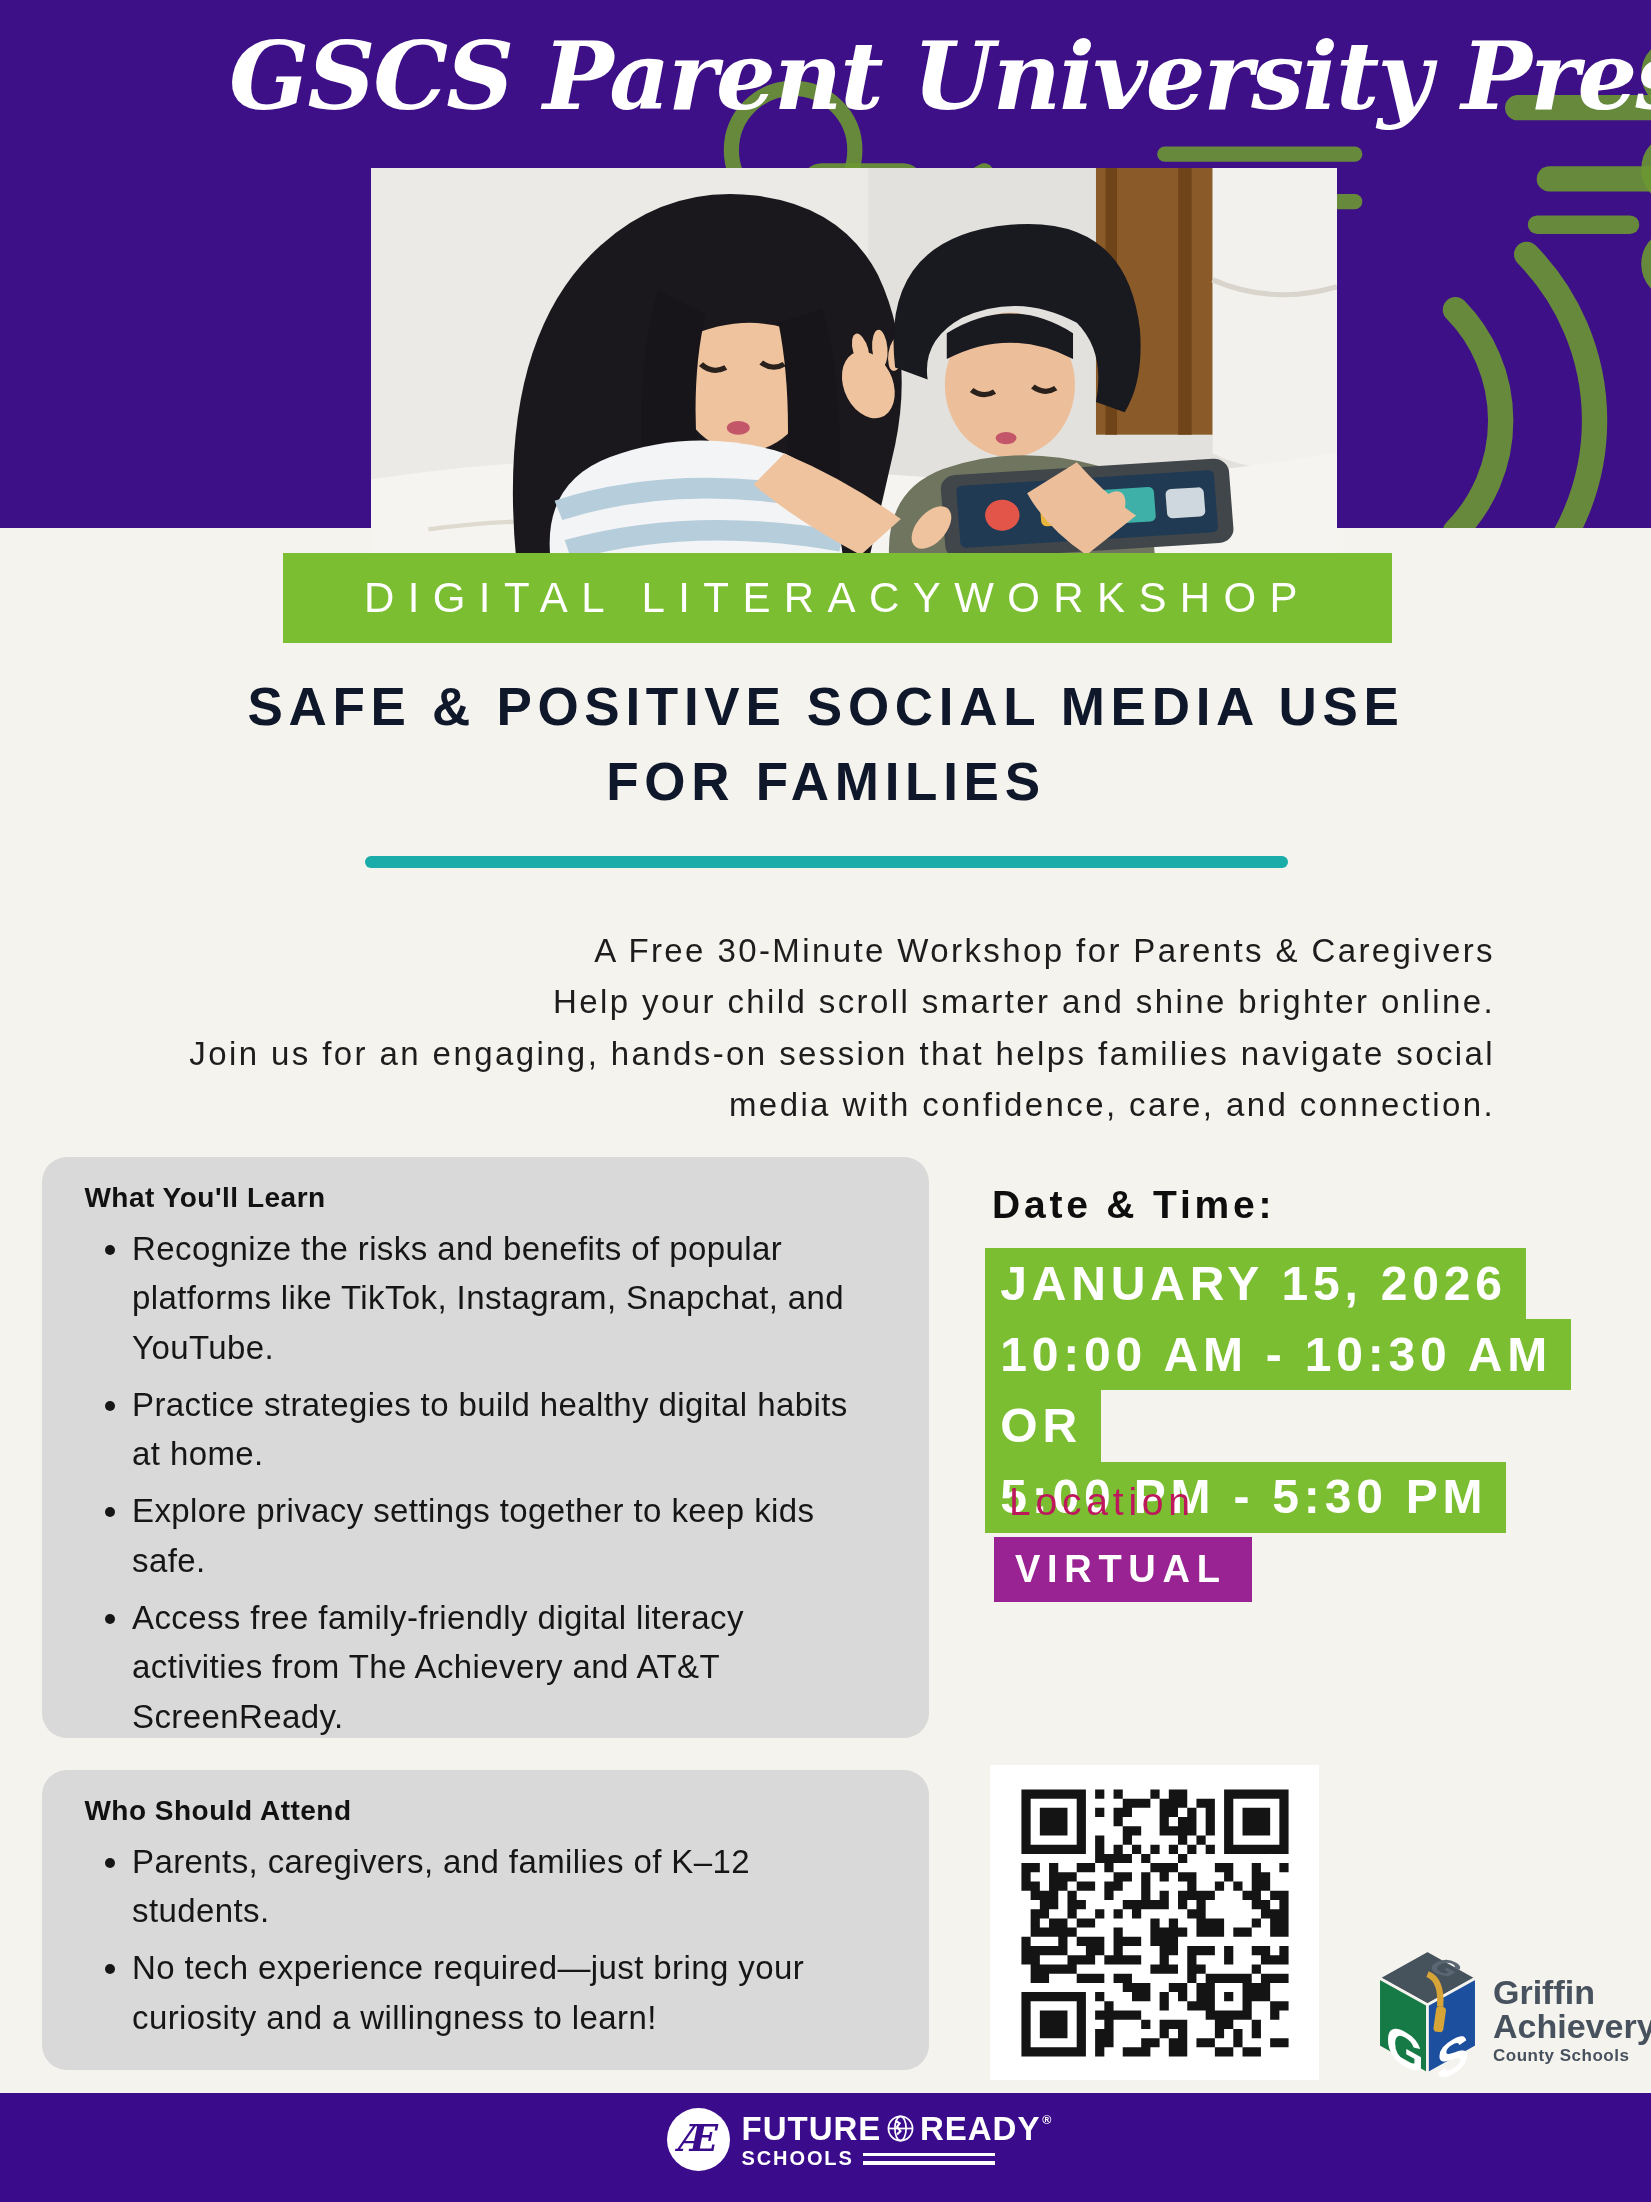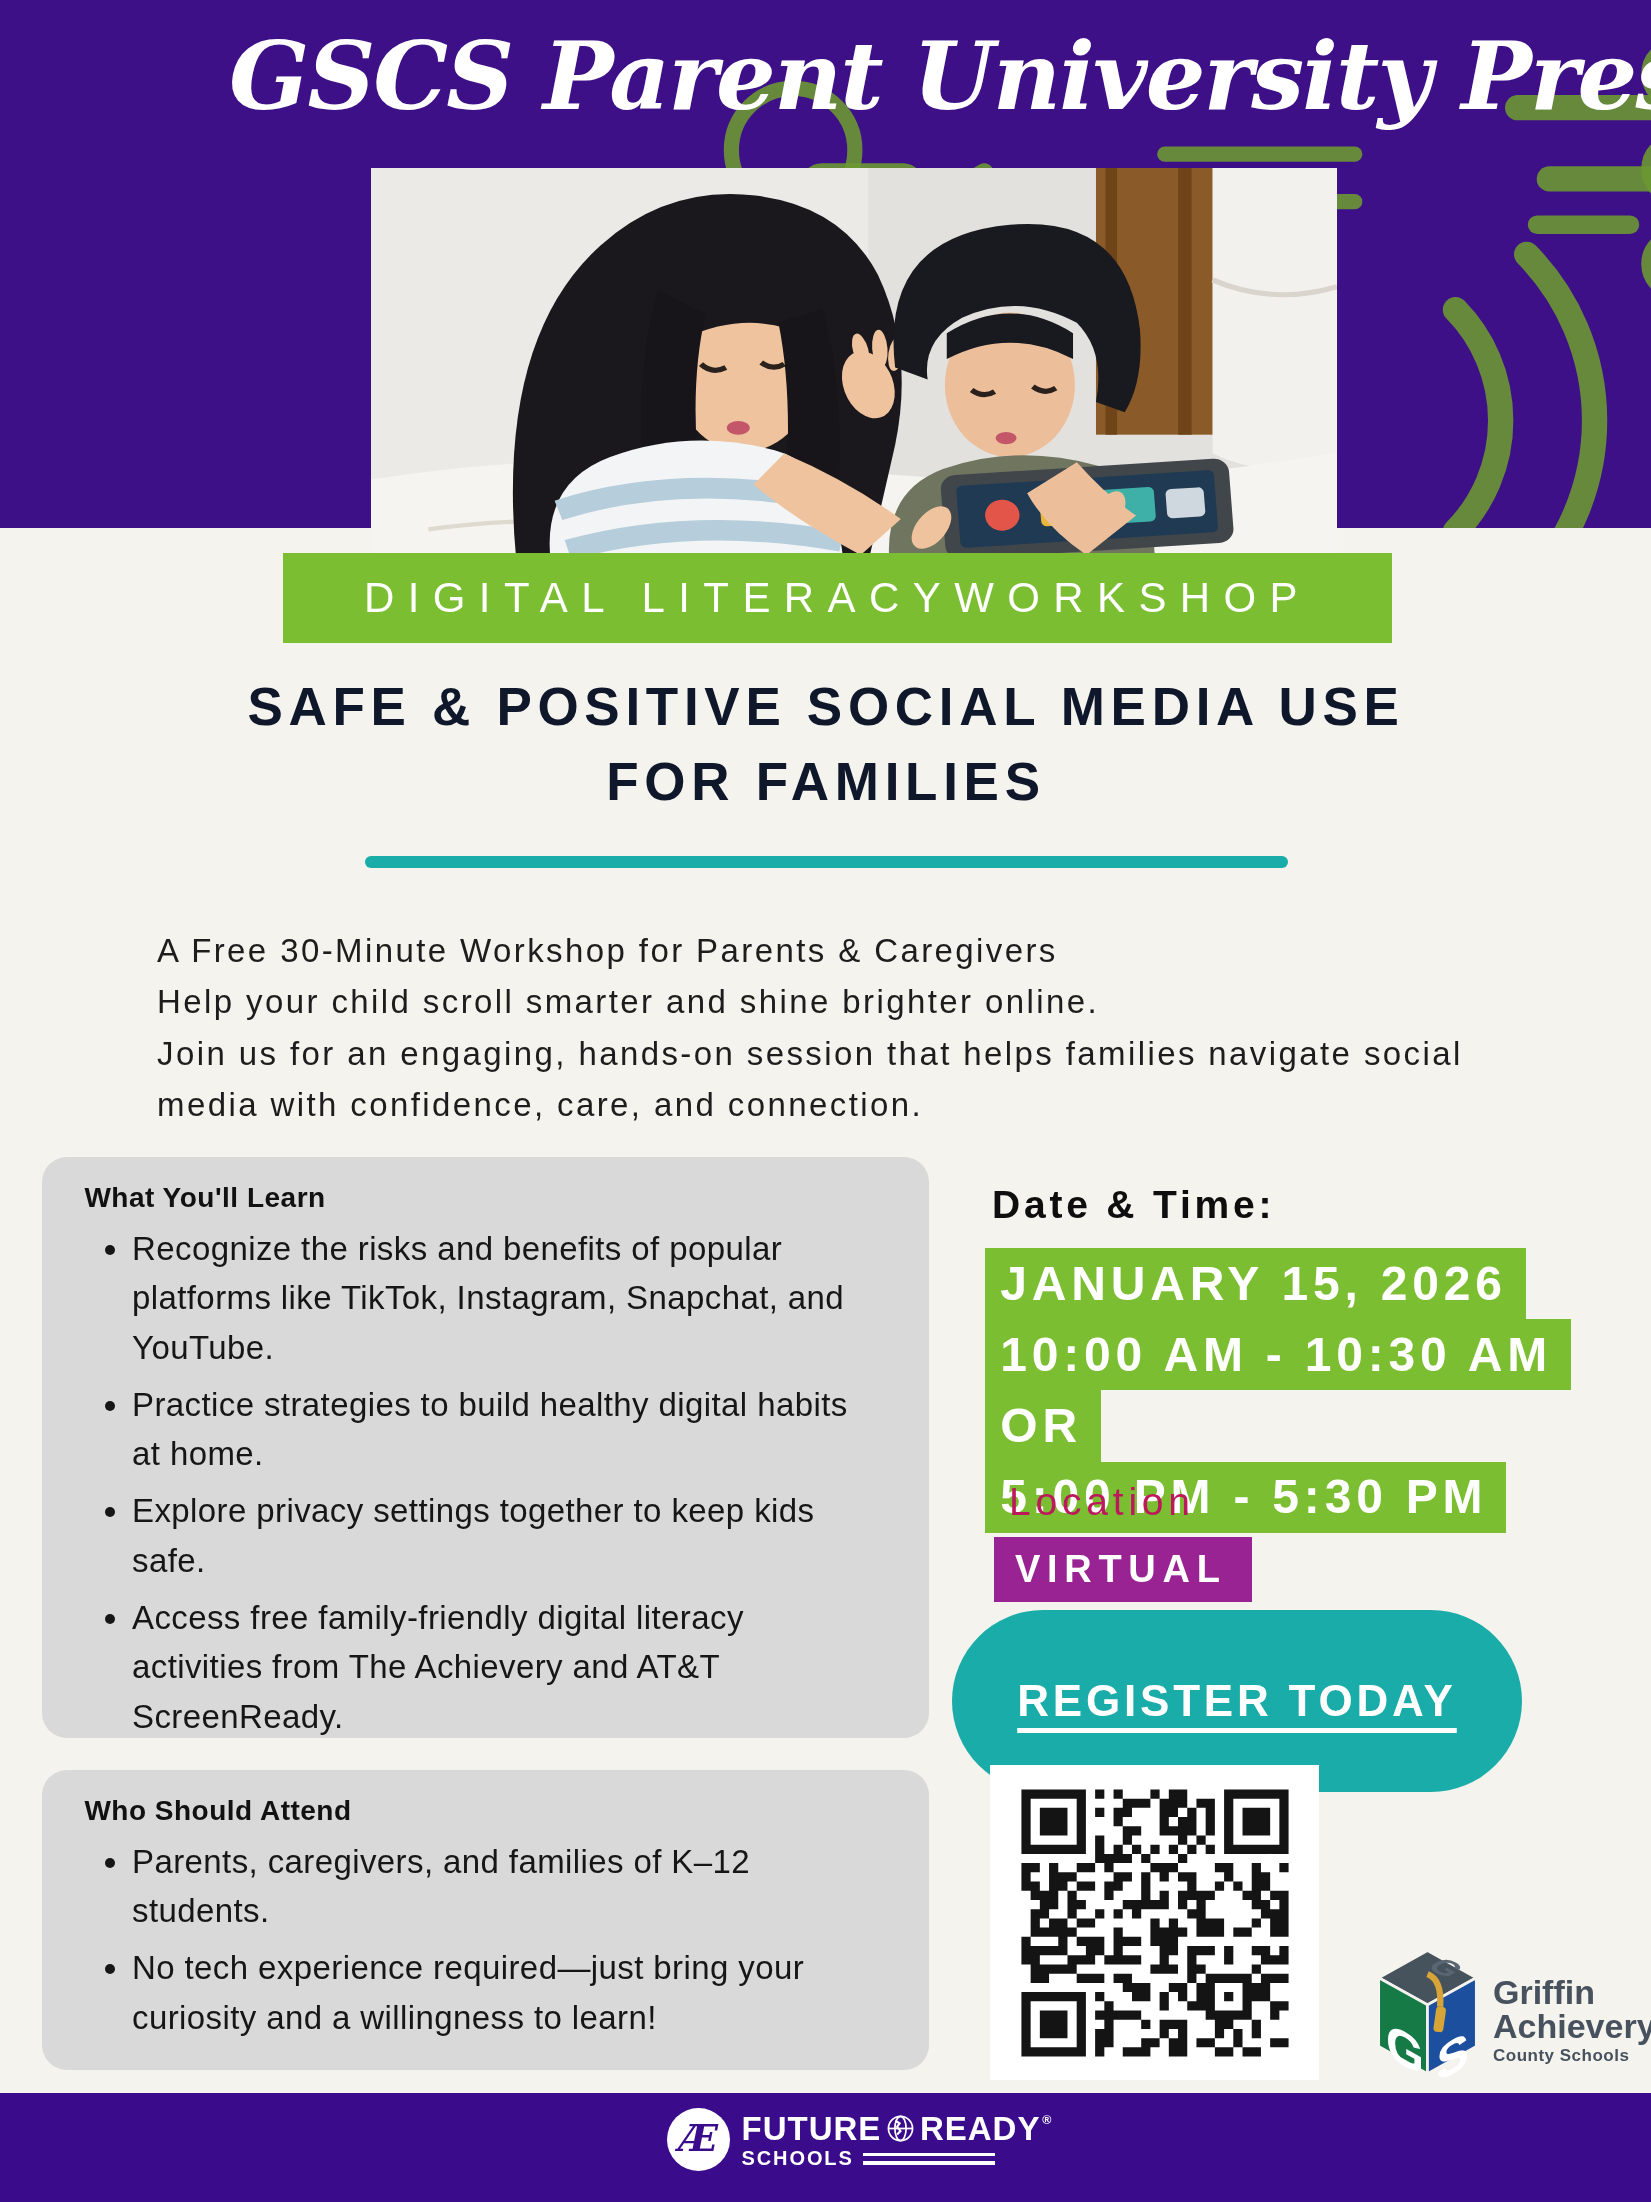--- a/index.html
+++ b/index.html
@@ -23,21 +23,21 @@
   
   .green-banner{position:absolute;left:283px;top:553px;width:1109px;height:90px;background:#7cbe31;z-index:3;
                 display:flex;align-items:center;justify-content:center;color:#ffffff;
                 font-size:42px;font-weight:400;letter-spacing:13.4px;white-space:nowrap;}
 
   
   .title{position:absolute;left:0;top:669px;width:1652px;margin:0;text-align:center;color:#0f172a;
          font-size:53px;font-weight:bold;letter-spacing:5.7px;line-height:1.42;}
   .title span{display:block;}
   .divider{position:absolute;left:365px;top:856px;width:923px;height:12.4px;background:#1aaca8;border-radius:6.7px;}
-  .intro{position:absolute;left:157px;top:925px;width:1338px;text-align:left;color:#1d1d1d;
+  .intro{position:absolute;left:157px;top:925px;width:1338px;text-align:right;color:#1d1d1d;
          font-size:33px;letter-spacing:2.4px;line-height:1.56;}
   .intro p{margin:0;}
 
   
   .gray-box{position:absolute;left:42px;width:887px;background:#d9d9d9;border-radius:25px;
             box-sizing:border-box;padding:25px 29px 25px 29px;color:#161616;}
   .learn-box{top:1157px;height:581px;}
   .attend-box{top:1770px;height:300px;}
   .gray-box h2{margin:0 0 3.8px 13.4px;font-size:28px;font-weight:bold;letter-spacing:0.5px;color:#111111;}
   .gray-box ul{margin:9.6px 9.6px 0 0;padding-left:61px;}
@@ -344,23 +344,20 @@
 
   <h2 class="dt-label">Date &amp; Time:</h2>
   <div class="highlights">
       <div class="hl-line">JANUARY 15, 2026</div>
       <div class="hl-line">10:00 AM - 10:30 AM</div>
       <div class="hl-line">OR</div>
       <div class="hl-line">5:00 PM - 5:30 PM</div>
     </div>
   <h2 class="loc-label">Location</h2>
   <div class="virtual-badge">VIRTUAL</div>
-  <div class="register-btn">
-    <span>REGISTER TODAY</span>
-  </div>
 
   <div class="qr">
     <svg id="qr-svg" viewBox="0 0 363 363">
         <rect width="363" height="363" fill="#ffffff"></rect>
         <path d="M22 22h11v11h-11zM33 22h11v11h-11zM44 22h11v11h-11zM55 22h11v11h-11zM66 22h11v11h-11zM77 22h11v11h-11zM88 22h11v11h-11zM110 22h11v11h-11zM132 22h11v11h-11zM176 22h11v11h-11zM198 22h11v11h-11zM209 22h11v11h-11zM264 22h11v11h-11zM275 22h11v11h-11zM286 22h11v11h-11zM297 22h11v11h-11zM308 22h11v11h-11zM319 22h11v11h-11zM330 22h11v11h-11zM22 33h11v11h-11zM88 33h11v11h-11zM143 33h11v11h-11zM154 33h11v11h-11zM165 33h11v11h-11zM187 33h11v11h-11zM198 33h11v11h-11zM209 33h11v11h-11zM231 33h11v11h-11zM242 33h11v11h-11zM264 33h11v11h-11zM330 33h11v11h-11zM22 44h11v11h-11zM44 44h11v11h-11zM55 44h11v11h-11zM66 44h11v11h-11zM88 44h11v11h-11zM110 44h11v11h-11zM132 44h11v11h-11zM143 44h11v11h-11zM187 44h11v11h-11zM198 44h11v11h-11zM220 44h11v11h-11zM242 44h11v11h-11zM264 44h11v11h-11zM286 44h11v11h-11zM297 44h11v11h-11zM308 44h11v11h-11zM330 44h11v11h-11zM22 55h11v11h-11zM44 55h11v11h-11zM55 55h11v11h-11zM66 55h11v11h-11zM88 55h11v11h-11zM132 55h11v11h-11zM187 55h11v11h-11zM209 55h11v11h-11zM220 55h11v11h-11zM242 55h11v11h-11zM264 55h11v11h-11zM286 55h11v11h-11zM297 55h11v11h-11zM308 55h11v11h-11zM330 55h11v11h-11zM22 66h11v11h-11zM44 66h11v11h-11zM55 66h11v11h-11zM66 66h11v11h-11zM88 66h11v11h-11zM143 66h11v11h-11zM154 66h11v11h-11zM187 66h11v11h-11zM198 66h11v11h-11zM209 66h11v11h-11zM220 66h11v11h-11zM242 66h11v11h-11zM264 66h11v11h-11zM286 66h11v11h-11zM297 66h11v11h-11zM308 66h11v11h-11zM330 66h11v11h-11zM22 77h11v11h-11zM88 77h11v11h-11zM110 77h11v11h-11zM143 77h11v11h-11zM209 77h11v11h-11zM231 77h11v11h-11zM264 77h11v11h-11zM330 77h11v11h-11zM22 88h11v11h-11zM33 88h11v11h-11zM44 88h11v11h-11zM55 88h11v11h-11zM66 88h11v11h-11zM77 88h11v11h-11zM88 88h11v11h-11zM110 88h11v11h-11zM132 88h11v11h-11zM154 88h11v11h-11zM176 88h11v11h-11zM198 88h11v11h-11zM220 88h11v11h-11zM242 88h11v11h-11zM264 88h11v11h-11zM275 88h11v11h-11zM286 88h11v11h-11zM297 88h11v11h-11zM308 88h11v11h-11zM319 88h11v11h-11zM330 88h11v11h-11zM110 99h11v11h-11zM121 99h11v11h-11zM132 99h11v11h-11zM143 99h11v11h-11zM165 99h11v11h-11zM209 99h11v11h-11zM22 110h11v11h-11zM33 110h11v11h-11zM55 110h11v11h-11zM88 110h11v11h-11zM99 110h11v11h-11zM121 110h11v11h-11zM176 110h11v11h-11zM187 110h11v11h-11zM198 110h11v11h-11zM253 110h11v11h-11zM264 110h11v11h-11zM297 110h11v11h-11zM330 110h11v11h-11zM22 121h11v11h-11zM55 121h11v11h-11zM66 121h11v11h-11zM77 121h11v11h-11zM132 121h11v11h-11zM143 121h11v11h-11zM165 121h11v11h-11zM187 121h11v11h-11zM209 121h11v11h-11zM220 121h11v11h-11zM264 121h11v11h-11zM297 121h11v11h-11zM308 121h11v11h-11zM22 132h11v11h-11zM33 132h11v11h-11zM55 132h11v11h-11zM66 132h11v11h-11zM88 132h11v11h-11zM99 132h11v11h-11zM121 132h11v11h-11zM132 132h11v11h-11zM165 132h11v11h-11zM220 132h11v11h-11zM253 132h11v11h-11zM275 132h11v11h-11zM297 132h11v11h-11zM308 132h11v11h-11zM33 143h11v11h-11zM44 143h11v11h-11zM55 143h11v11h-11zM77 143h11v11h-11zM121 143h11v11h-11zM165 143h11v11h-11zM187 143h11v11h-11zM209 143h11v11h-11zM220 143h11v11h-11zM231 143h11v11h-11zM242 143h11v11h-11zM286 143h11v11h-11zM297 143h11v11h-11zM319 143h11v11h-11zM330 143h11v11h-11zM44 154h11v11h-11zM55 154h11v11h-11zM77 154h11v11h-11zM88 154h11v11h-11zM143 154h11v11h-11zM154 154h11v11h-11zM165 154h11v11h-11zM176 154h11v11h-11zM187 154h11v11h-11zM209 154h11v11h-11zM231 154h11v11h-11zM297 154h11v11h-11zM308 154h11v11h-11zM330 154h11v11h-11zM33 165h11v11h-11zM44 165h11v11h-11zM77 165h11v11h-11zM110 165h11v11h-11zM132 165h11v11h-11zM154 165h11v11h-11zM220 165h11v11h-11zM231 165h11v11h-11zM308 165h11v11h-11zM319 165h11v11h-11zM330 165h11v11h-11zM33 176h11v11h-11zM55 176h11v11h-11zM66 176h11v11h-11zM88 176h11v11h-11zM99 176h11v11h-11zM176 176h11v11h-11zM198 176h11v11h-11zM231 176h11v11h-11zM242 176h11v11h-11zM253 176h11v11h-11zM297 176h11v11h-11zM319 176h11v11h-11zM330 176h11v11h-11zM33 187h11v11h-11zM44 187h11v11h-11zM55 187h11v11h-11zM66 187h11v11h-11zM77 187h11v11h-11zM132 187h11v11h-11zM176 187h11v11h-11zM187 187h11v11h-11zM198 187h11v11h-11zM209 187h11v11h-11zM231 187h11v11h-11zM242 187h11v11h-11zM253 187h11v11h-11zM275 187h11v11h-11zM286 187h11v11h-11zM319 187h11v11h-11zM330 187h11v11h-11zM22 198h11v11h-11zM66 198h11v11h-11zM88 198h11v11h-11zM99 198h11v11h-11zM110 198h11v11h-11zM132 198h11v11h-11zM143 198h11v11h-11zM154 198h11v11h-11zM176 198h11v11h-11zM187 198h11v11h-11zM198 198h11v11h-11zM22 209h11v11h-11zM33 209h11v11h-11zM44 209h11v11h-11zM55 209h11v11h-11zM66 209h11v11h-11zM99 209h11v11h-11zM110 209h11v11h-11zM132 209h11v11h-11zM187 209h11v11h-11zM198 209h11v11h-11zM220 209h11v11h-11zM231 209h11v11h-11zM242 209h11v11h-11zM264 209h11v11h-11zM297 209h11v11h-11zM308 209h11v11h-11zM330 209h11v11h-11zM22 220h11v11h-11zM33 220h11v11h-11zM77 220h11v11h-11zM88 220h11v11h-11zM99 220h11v11h-11zM121 220h11v11h-11zM132 220h11v11h-11zM143 220h11v11h-11zM154 220h11v11h-11zM187 220h11v11h-11zM220 220h11v11h-11zM264 220h11v11h-11zM308 220h11v11h-11zM319 220h11v11h-11zM330 220h11v11h-11zM33 231h11v11h-11zM44 231h11v11h-11zM55 231h11v11h-11zM66 231h11v11h-11zM77 231h11v11h-11zM176 231h11v11h-11zM187 231h11v11h-11zM198 231h11v11h-11zM220 231h11v11h-11zM231 231h11v11h-11zM297 231h11v11h-11zM33 242h11v11h-11zM44 242h11v11h-11zM88 242h11v11h-11zM99 242h11v11h-11zM110 242h11v11h-11zM132 242h11v11h-11zM143 242h11v11h-11zM220 242h11v11h-11zM242 242h11v11h-11zM253 242h11v11h-11zM264 242h11v11h-11zM275 242h11v11h-11zM286 242h11v11h-11zM308 242h11v11h-11zM319 242h11v11h-11zM330 242h11v11h-11zM143 253h11v11h-11zM154 253h11v11h-11zM165 253h11v11h-11zM198 253h11v11h-11zM209 253h11v11h-11zM231 253h11v11h-11zM242 253h11v11h-11zM286 253h11v11h-11zM297 253h11v11h-11zM308 253h11v11h-11zM22 264h11v11h-11zM33 264h11v11h-11zM44 264h11v11h-11zM55 264h11v11h-11zM66 264h11v11h-11zM77 264h11v11h-11zM88 264h11v11h-11zM110 264h11v11h-11zM154 264h11v11h-11zM165 264h11v11h-11zM187 264h11v11h-11zM209 264h11v11h-11zM231 264h11v11h-11zM242 264h11v11h-11zM264 264h11v11h-11zM286 264h11v11h-11zM297 264h11v11h-11zM308 264h11v11h-11zM22 275h11v11h-11zM88 275h11v11h-11zM121 275h11v11h-11zM187 275h11v11h-11zM220 275h11v11h-11zM231 275h11v11h-11zM242 275h11v11h-11zM286 275h11v11h-11zM319 275h11v11h-11zM330 275h11v11h-11zM22 286h11v11h-11zM44 286h11v11h-11zM55 286h11v11h-11zM66 286h11v11h-11zM88 286h11v11h-11zM110 286h11v11h-11zM121 286h11v11h-11zM132 286h11v11h-11zM143 286h11v11h-11zM154 286h11v11h-11zM242 286h11v11h-11zM253 286h11v11h-11zM264 286h11v11h-11zM275 286h11v11h-11zM286 286h11v11h-11zM319 286h11v11h-11zM22 297h11v11h-11zM44 297h11v11h-11zM55 297h11v11h-11zM66 297h11v11h-11zM88 297h11v11h-11zM121 297h11v11h-11zM165 297h11v11h-11zM187 297h11v11h-11zM198 297h11v11h-11zM209 297h11v11h-11zM253 297h11v11h-11zM264 297h11v11h-11zM297 297h11v11h-11zM22 308h11v11h-11zM44 308h11v11h-11zM55 308h11v11h-11zM66 308h11v11h-11zM88 308h11v11h-11zM110 308h11v11h-11zM121 308h11v11h-11zM187 308h11v11h-11zM209 308h11v11h-11zM253 308h11v11h-11zM275 308h11v11h-11zM297 308h11v11h-11zM22 319h11v11h-11zM88 319h11v11h-11zM110 319h11v11h-11zM121 319h11v11h-11zM165 319h11v11h-11zM176 319h11v11h-11zM198 319h11v11h-11zM209 319h11v11h-11zM231 319h11v11h-11zM242 319h11v11h-11zM275 319h11v11h-11zM319 319h11v11h-11zM330 319h11v11h-11zM22 330h11v11h-11zM33 330h11v11h-11zM44 330h11v11h-11zM55 330h11v11h-11zM66 330h11v11h-11zM77 330h11v11h-11zM88 330h11v11h-11zM110 330h11v11h-11zM143 330h11v11h-11zM154 330h11v11h-11zM165 330h11v11h-11zM198 330h11v11h-11zM209 330h11v11h-11zM253 330h11v11h-11zM264 330h11v11h-11zM286 330h11v11h-11zM297 330h11v11h-11z" fill="#141414"></path>
       </svg>
   </div>
 
   <section class="gray-box attend-box">
     <h2>Who Should Attend</h2>

